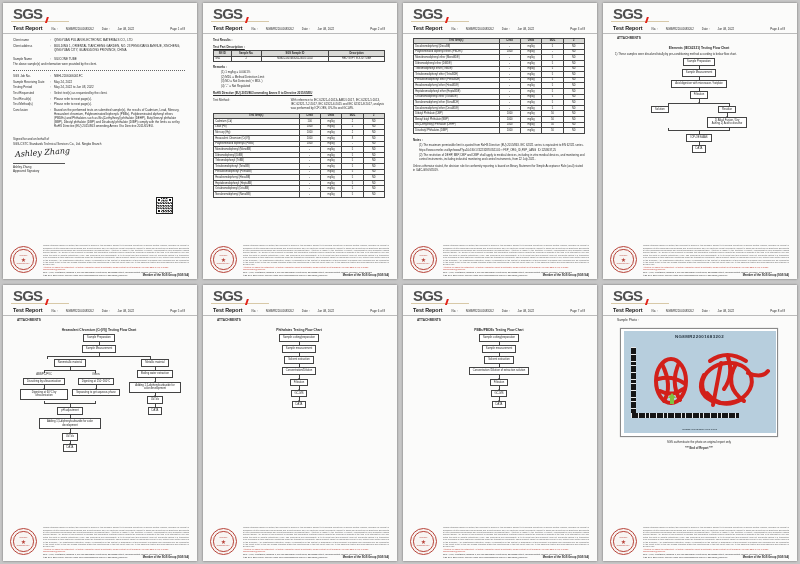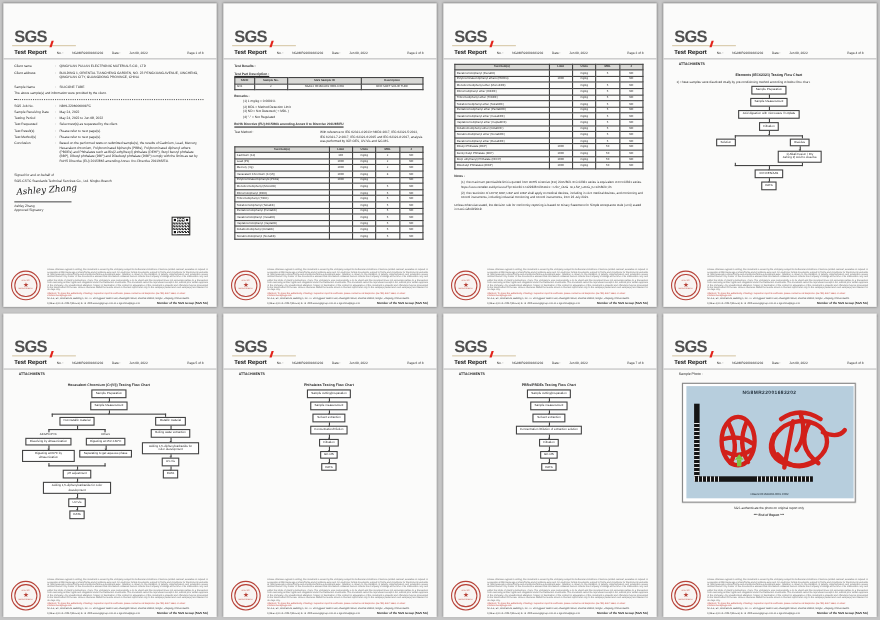--- a/index.html
+++ b/index.html
@@ -2,21 +2,21 @@
 <html><head>
 <meta charset="utf-8">
 <style>
   * { margin:0; padding:0; box-sizing:border-box; }
   html,body { width:800px; height:564px; background:#c6c6c6; font-family:"Liberation Sans", sans-serif; overflow:hidden; }
   .grid { display:grid; grid-template-columns:repeat(4,200px); grid-template-rows:repeat(2,282px); width:800px; height:564px; }
   .cell { position:relative; padding:3px; }
   .page { position:relative; width:194px; height:276px; background:#fbfbfa; box-shadow:0 0 2px rgba(0,0,0,.45); overflow:hidden; color:#2b2b2b; }
 
   
-  .logo { position:relative; margin:22px 0 3px 10px; width:60px; height:17px; }
+  .logo { position:relative; margin:2px 0 3px 10px; width:60px; height:17px; }
   .logo-text { font-size:15px; font-weight:900; color:#4f4f4f; letter-spacing:-0.8px; line-height:1; }
   .logo-line { position:absolute; left:-2px; bottom:0.5px; width:58px; height:0.9px; background:#d8c9a8; }
   .logo-tick { position:absolute; left:33px; bottom:-0.5px; width:1.8px; height:5.5px; background:#e2231a; transform:skewX(-18deg); }
 
   
   .hdr { display:flex; align-items:baseline; padding:0 12px 0 10px; border-bottom:0.4px solid #bbb; padding-bottom:1.5px; }
   .hdr-title { font-size:5.4px; font-weight:bold; color:#111; margin-right:9px; }
   .hdr-item { font-size:2.9px; margin-right:8px; }
   .hdr-page { font-size:2.9px; margin-left:auto; }
   .hdr-sub { font-size:3.2px; font-weight:bold; padding:2px 0 0 14px; }

